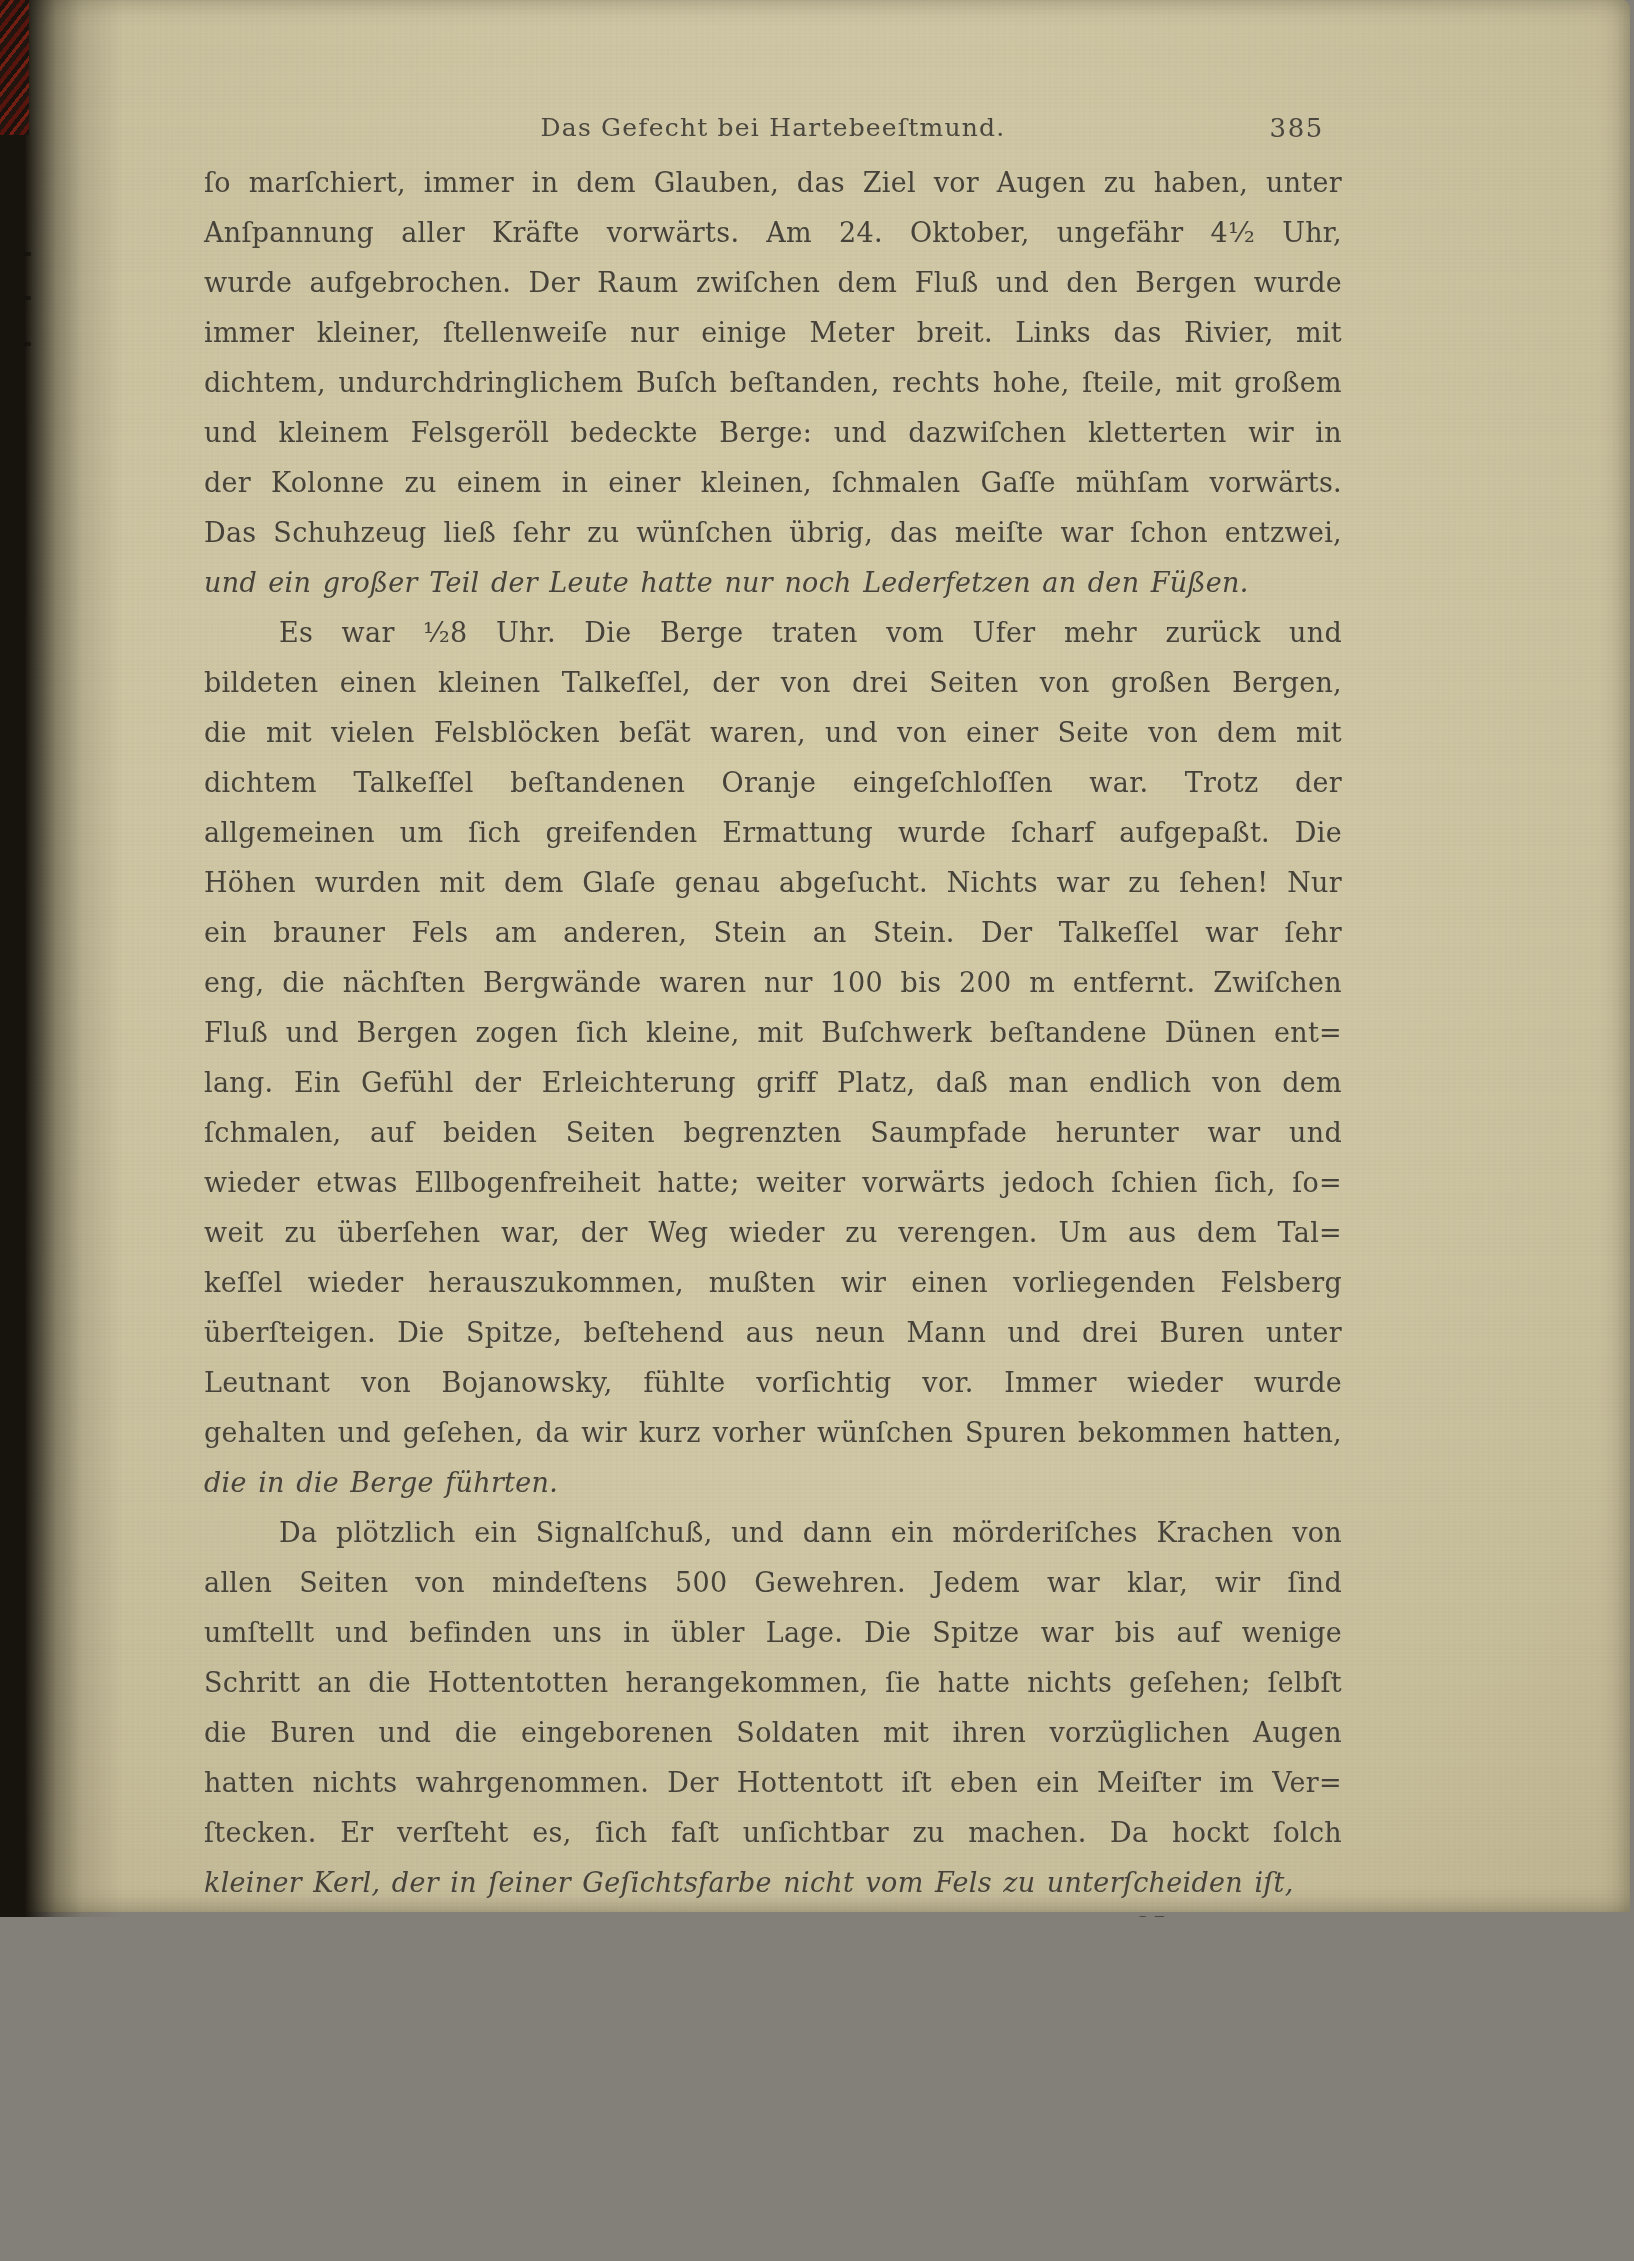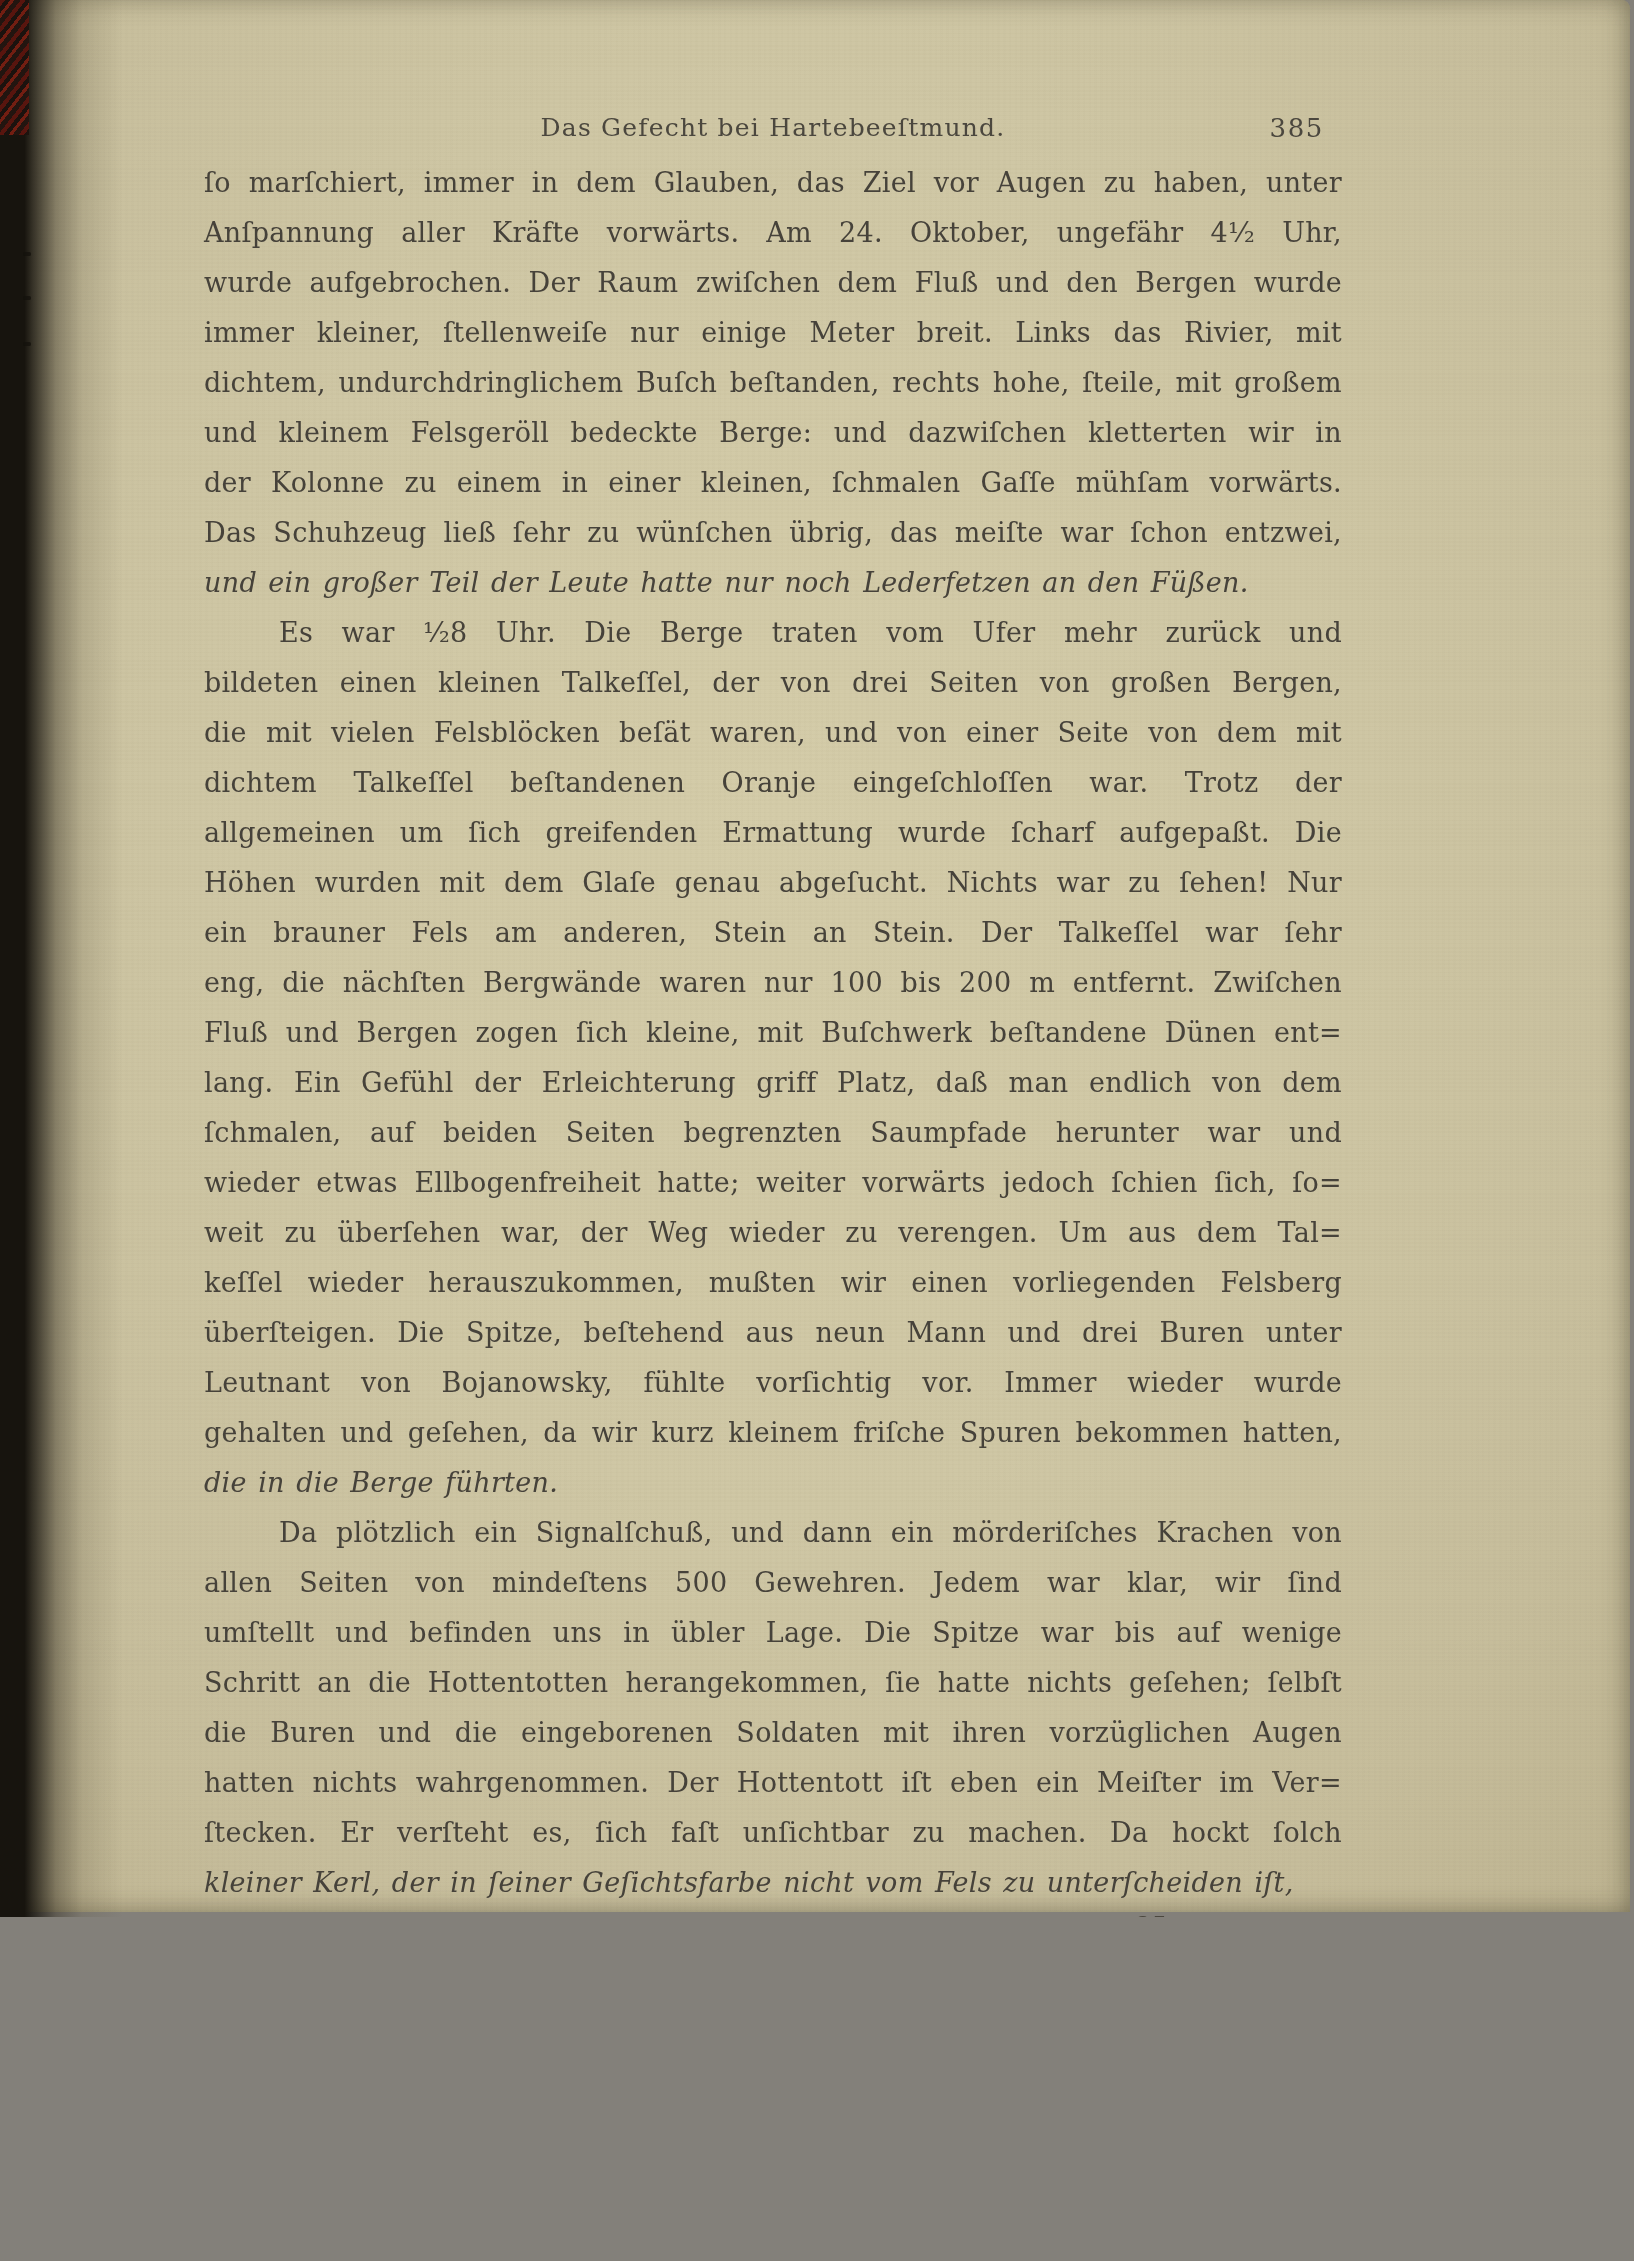--- a/index.html
+++ b/index.html
@@ -156,21 +156,21 @@
             <div class="line">ein brauner Fels am anderen, Stein an Stein. Der Talkeſſel war ſehr</div>
             <div class="line">eng, die nächſten Bergwände waren nur 100 bis 200 m entfernt. Zwiſchen</div>
             <div class="line">Fluß und Bergen zogen ſich kleine, mit Buſchwerk beſtandene Dünen ent=</div>
             <div class="line">lang. Ein Gefühl der Erleichterung griff Platz, daß man endlich von dem</div>
             <div class="line">ſchmalen, auf beiden Seiten begrenzten Saumpfade herunter war und</div>
             <div class="line">wieder etwas Ellbogenfreiheit hatte; weiter vorwärts jedoch ſchien ſich, ſo=</div>
             <div class="line">weit zu überſehen war, der Weg wieder zu verengen. Um aus dem Tal=</div>
             <div class="line">keſſel wieder herauszukommen, mußten wir einen vorliegenden Felsberg</div>
             <div class="line">überſteigen. Die Spitze, beſtehend aus neun Mann und drei Buren unter</div>
             <div class="line">Leutnant von Bojanowsky, fühlte vorſichtig vor. Immer wieder wurde</div>
-            <div class="line">gehalten und geſehen, da wir kurz kleinem friſche Spuren bekommen hatten,</div>
+            <div class="line">gehalten und geſehen, da wir kurz vorher wünſchen Spuren bekommen hatten,</div>
             <div class="line last">die in die Berge führten.</div>
           </div>
           <div class="paragraph">
             <div class="line indent">Da plötzlich ein Signalſchuß, und dann ein mörderiſches Krachen von</div>
             <div class="line">allen Seiten von mindeſtens 500 Gewehren. Jedem war klar, wir ſind</div>
             <div class="line">umſtellt und befinden uns in übler Lage. Die Spitze war bis auf wenige</div>
             <div class="line">Schritt an die Hottentotten herangekommen, ſie hatte nichts geſehen; ſelbſt</div>
             <div class="line">die Buren und die eingeborenen Soldaten mit ihren vorzüglichen Augen</div>
             <div class="line">hatten nichts wahrgenommen. Der Hottentott iſt eben ein Meiſter im Ver=</div>
             <div class="line">ſtecken. Er verſteht es, ſich faſt unſichtbar zu machen. Da hockt ſolch</div>

